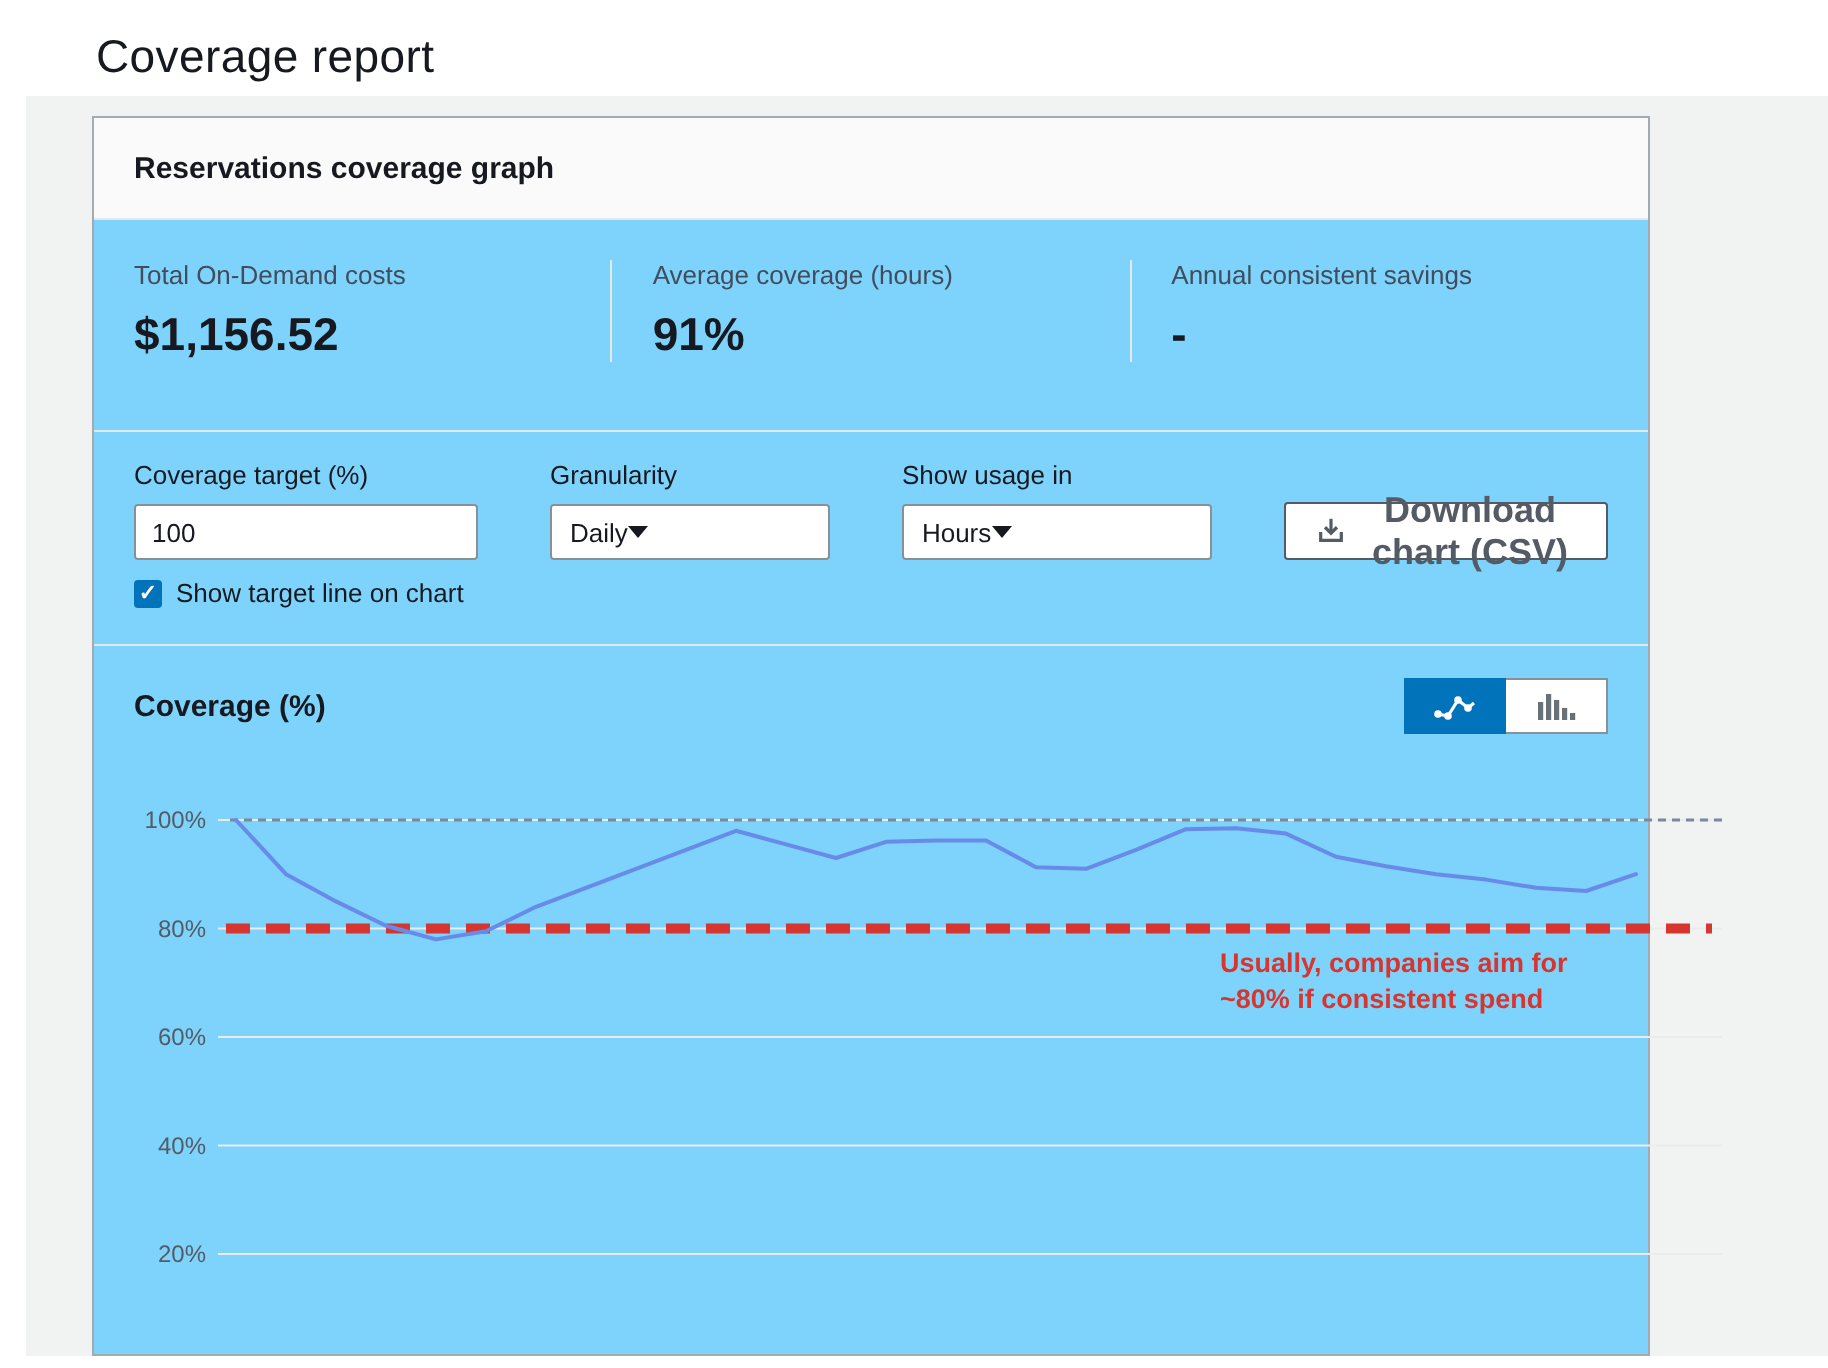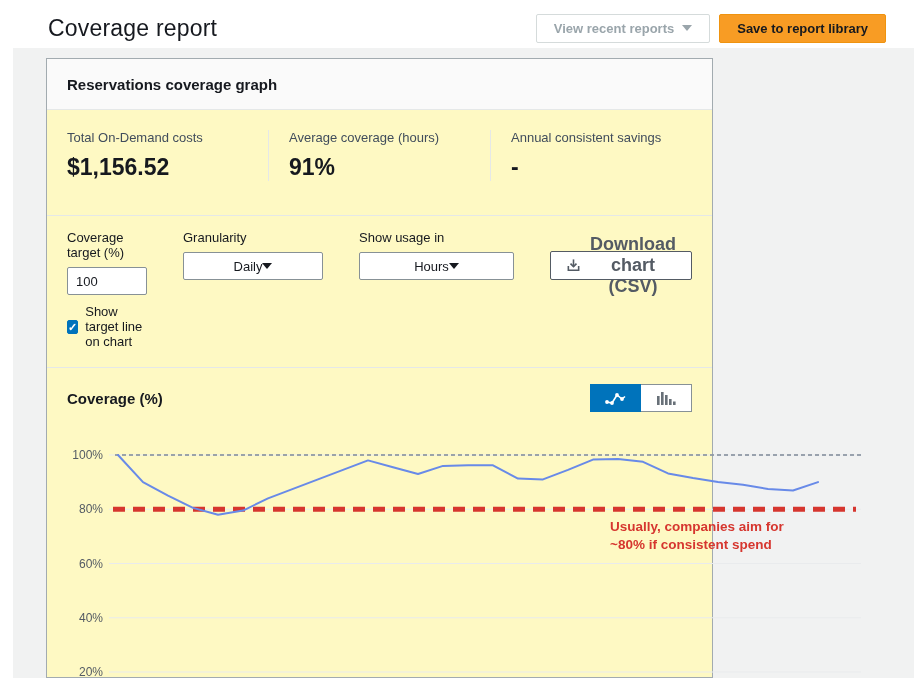--- a/index.html
+++ b/index.html
@@ -14,43 +14,43 @@
   .btn { height:29px; font-size:13px; font-weight:700; border-radius:2px;
          display:flex; align-items:center; gap:8px; padding:0 17px; cursor:pointer; }
   .btn-secondary { background:#fff; border:1px solid #d5dbdb; color:#9aa5ab; }
   .btn-primary   { background:#f89c24; border:1px solid #ef930f; color:#16191f; }
   .caret { width:0; height:0; border-left:5px solid transparent; border-right:5px solid transparent;
            border-top:6px solid #9aa5ab; display:inline-block; }
   .caret.dark { border-top-color:#16191f; }
 
   .content-panel { position:absolute; left:13px; top:48px; width:901px; height:630px; background:#f1f2f2; }
 
-  .card { position:absolute; left:33px; top:10px; width:667px; height:620px;
-          background:#fef9c3; border:1px solid #a2abb0; }
+  .card { position:absolute; left:33px; top:10px; width:779px; height:620px;
+          background:#7dd3fc; border:1px solid #a2abb0; }
   .card-header { padding:17px 20px 16px; background:#fafafa; border-bottom:1px solid #e5e8e8; }
   .card-title { font-size:15px; font-weight:700; }
 
   .stats-row { display:flex; padding:20px 0 34px; border-bottom:1px solid #e5e8e8; }
   .stat { flex:1; padding:0 20px; }
   .stat + .stat { border-left:1px solid #e5e8e8; }
   .stat-label { font-size:13px; color:#414d5c; margin-bottom:9px; }
   .stat-value { font-size:23px; font-weight:700; }
 
   .controls-row { display:flex; gap:36px; padding:14px 20px 18px; border-bottom:1px solid #e5e8e8; }
   .field-label { font-size:13px; margin-bottom:7px; }
   .field-group-target { width:260px; }
   .text-input { width:100%; height:28px; border:1px solid #879196; border-radius:2px;
                 padding:0 8px; font-size:13px; font-family:"Liberation Sans",sans-serif; color:#16191f; }
   .help-text { font-size:12px; color:#687078; margin-top:5px; }
   .checkbox-row { display:flex; align-items:center; gap:7px; margin-top:9px; }
   .checkbox { width:14px; height:14px; background:#0073bb; border:1px solid #0073bb; border-radius:2px;
               color:#fff; font-size:11px; line-height:12px; text-align:center; font-weight:700; cursor:pointer; }
   .checkbox-label { font-size:13px; }
   .select { height:28px; border:1px solid #879196; border-radius:2px; background:#fff;
-            display:flex; align-items:center; justify-content:center; padding:0 9px;
+            display:flex; align-items:center; justify-content:flex-start; padding:0 9px;
             font-size:13px; cursor:pointer; }
   .w-granularity { width:140px; } .w-usage { width:155px; }
   .download-wrap { margin-left:auto; padding-top:21px; }
   .btn-download { height:29px; background:#fff; border:1px solid #545b64; border-radius:2px;
                   color:#545b64; font-size:18px; font-weight:700; display:flex; align-items:center;
                   gap:9px; padding:0 15px; cursor:pointer; }
 
   .chart-section { padding:16px 20px 0; }
   .chart-head { display:flex; align-items:center; justify-content:space-between; }
   .chart-title { font-size:15px; font-weight:600; }
@@ -175,24 +175,15 @@
             <text x="543" y="96" fill="#d6362f" font-size="13.5" font-weight="bold">Usually, companies aim for</text>
             <text x="543" y="114" fill="#d6362f" font-size="13.5" font-weight="bold">~80% if consistent spend</text>
           </svg>
       </div>
 
     </div>
   </div>
 
   <div class="page-header">
     <div class="page-title">Coverage report</div>
-    <div class="header-actions">
-      <button class="btn btn-secondary">
-        <span>View recent reports</span>
-        <span class="caret"></span>
-      </button>
-      <button class="btn btn-primary">
-        <span>Save to report library</span>
-      </button>
-    </div>
   </div>
 
 </div>
 
 </body></html>

